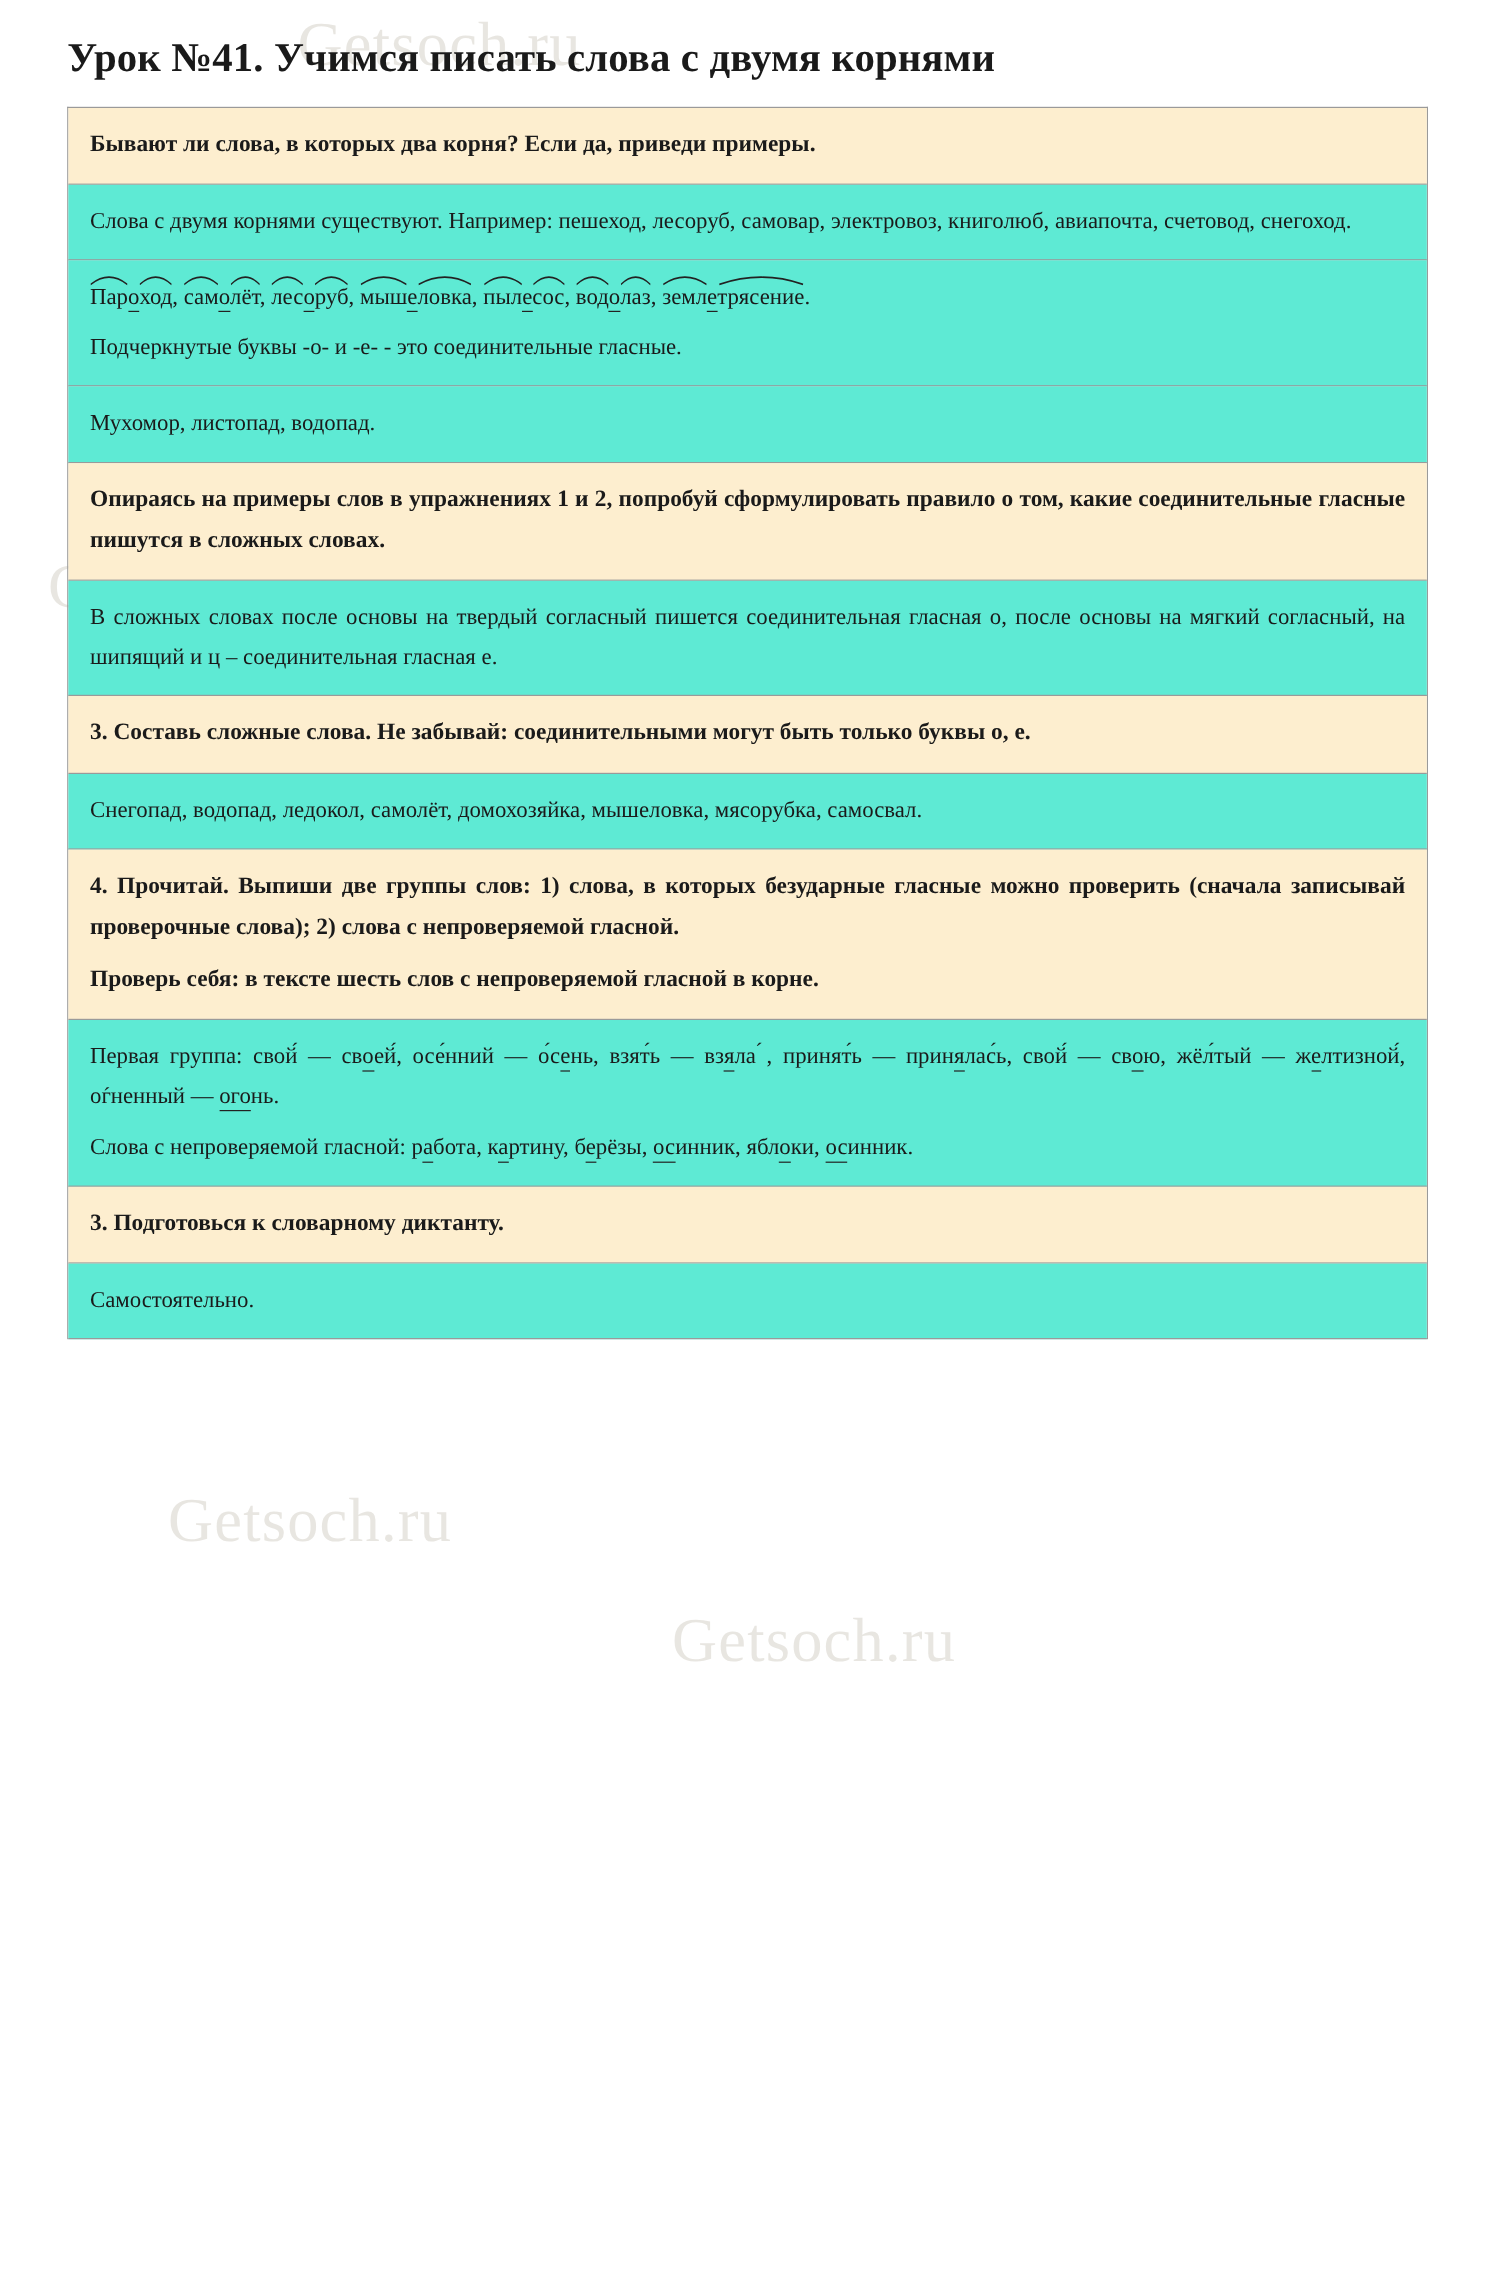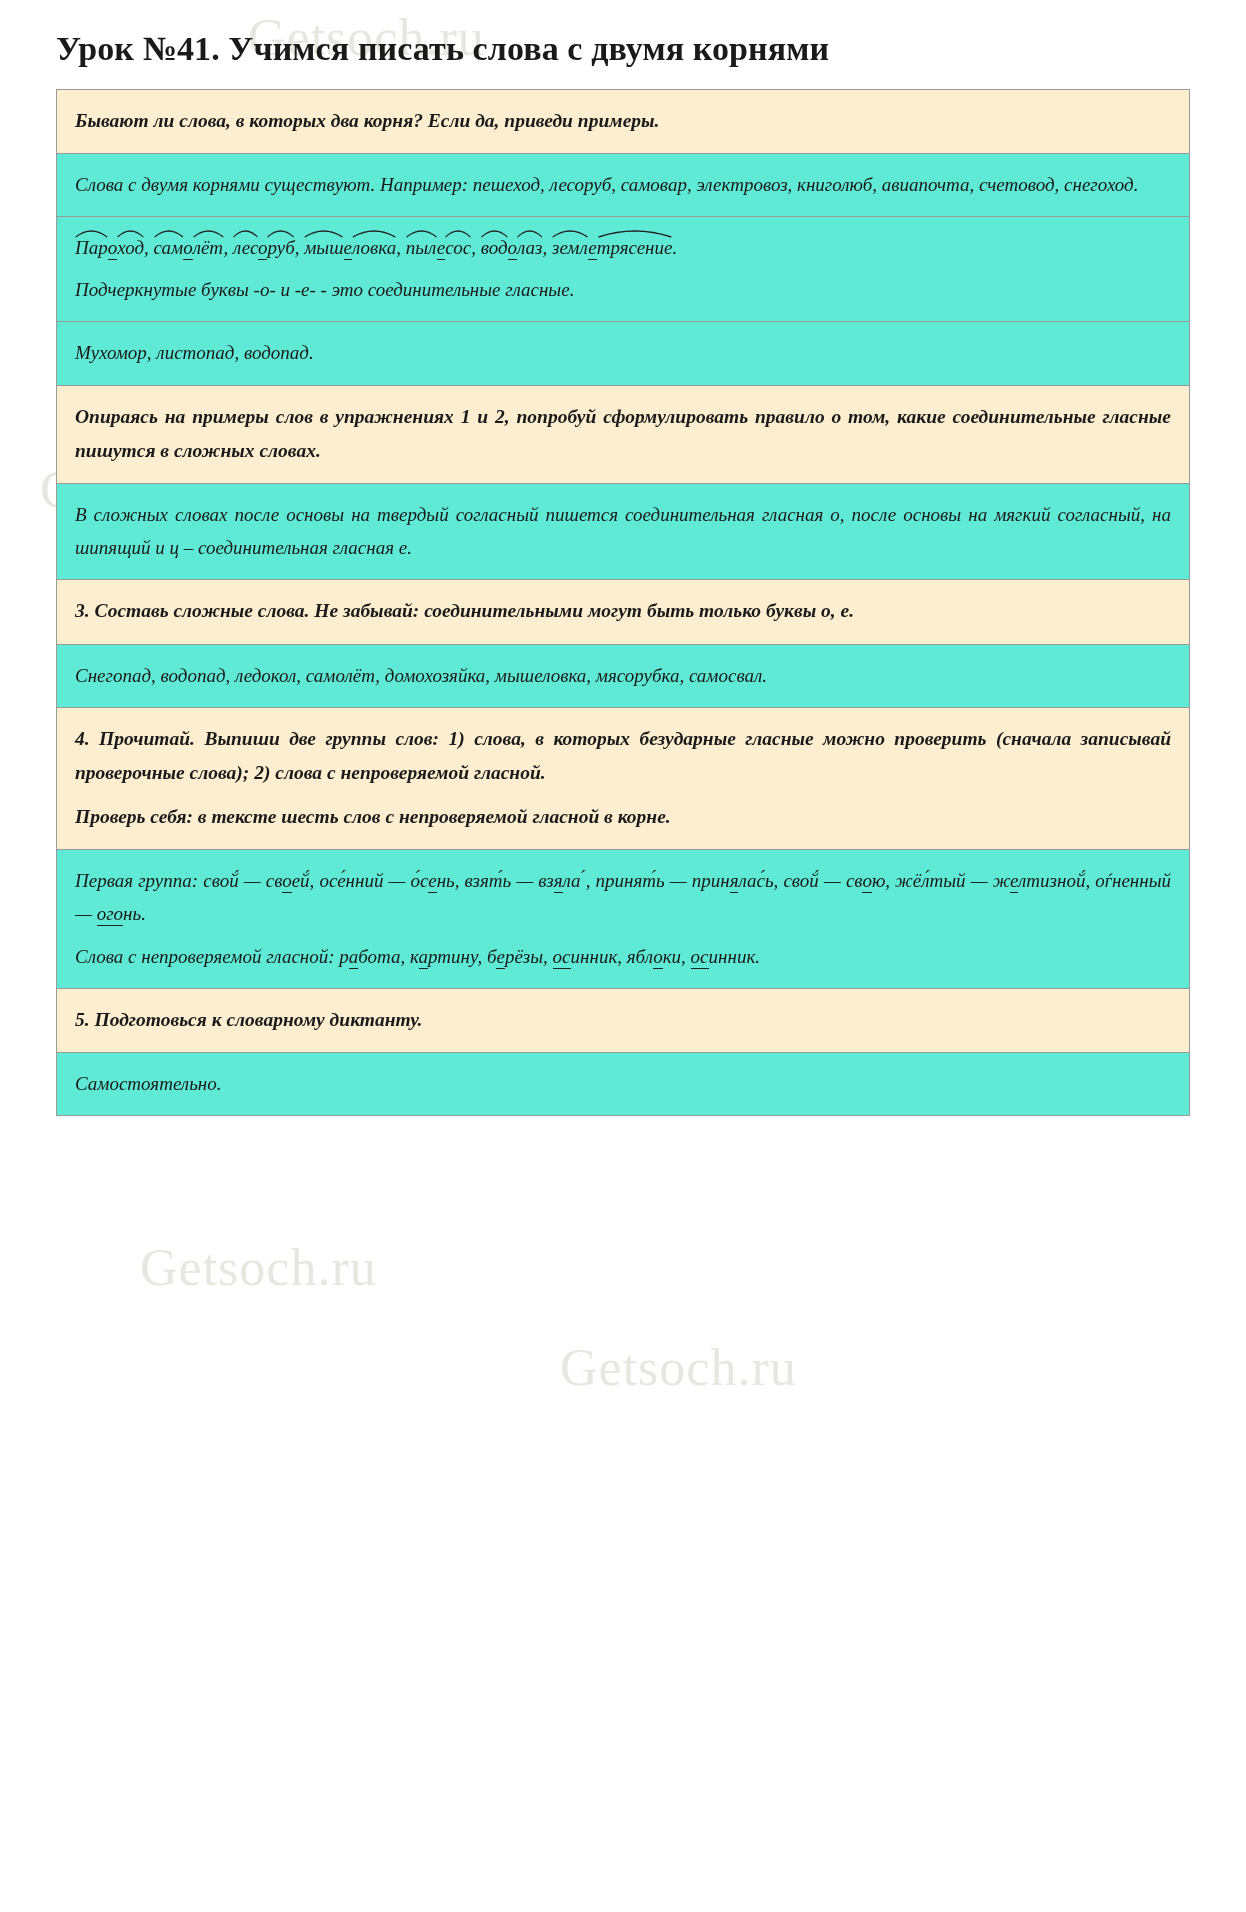--- a/index.html
+++ b/index.html
@@ -58,21 +58,20 @@
   .doc {
     border: 1px solid #9a9a9a;
     border-bottom: none;
     position: relative;
     z-index: 10;
   }
   .row {
     border-bottom: 1px solid #9a9a9a;
     padding: 14px 18px 15px 18px;
     line-height: 1.75;
-    font-style: italic;
   }
   .row.q {
     background: #fdeecf;
     font-weight: bold;
     font-size: 19.5px;
     text-align: justify;
   }
   .row.a {
     background: #5eead4;
     font-size: 19px;
@@ -205,21 +204,21 @@
     <div class="row a">
       <p>
         Первая группа: сво<span class="acc">й</span> — св<span class="u">о</span>е<span class="acc">й</span>, ос<span class="acc">е</span>нний — <span class="acc">о</span>с<span class="u">е</span>нь, взя<span class="acc">т</span>ь — вз<span class="u">я</span>ла<span class="acc">&nbsp;</span>, приня<span class="acc">т</span>ь — прин<span class="u">я</span>ла<span class="acc">с</span>ь, сво<span class="acc">й</span> — св<span class="u">о</span>ю, жё<span class="acc">л</span>тый — ж<span class="u">е</span>лтизно<span class="acc">й</span>, о<span class="acc">г</span>ненный — <span class="u">ого</span>нь.
       </p>
       <p>
         Слова с непроверяемой гласной: р<span class="u">а</span>бота, к<span class="u">а</span>ртину, б<span class="u">е</span>рёзы, <span class="u">ос</span>инник, ябл<span class="u">о</span>ки, <span class="u">ос</span>инник.
       </p>
     </div>
 
     <div class="row q">
-      <p>5. Подготовься к словарному диктанту.</p>
+      <p>3. Подготовься к словарному диктанту.</p>
     </div>
 
     <div class="row a">
       <p>Самостоятельно.</p>
     </div>
 
   </div>
 </div>
 
 </body></html>

